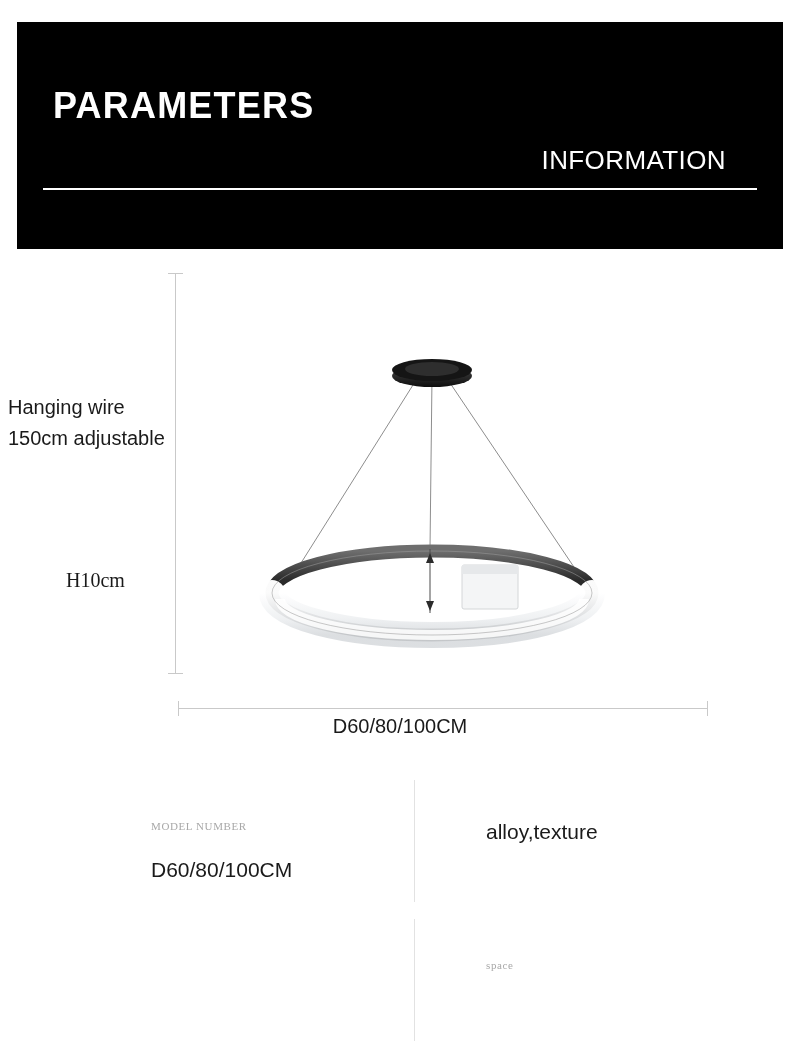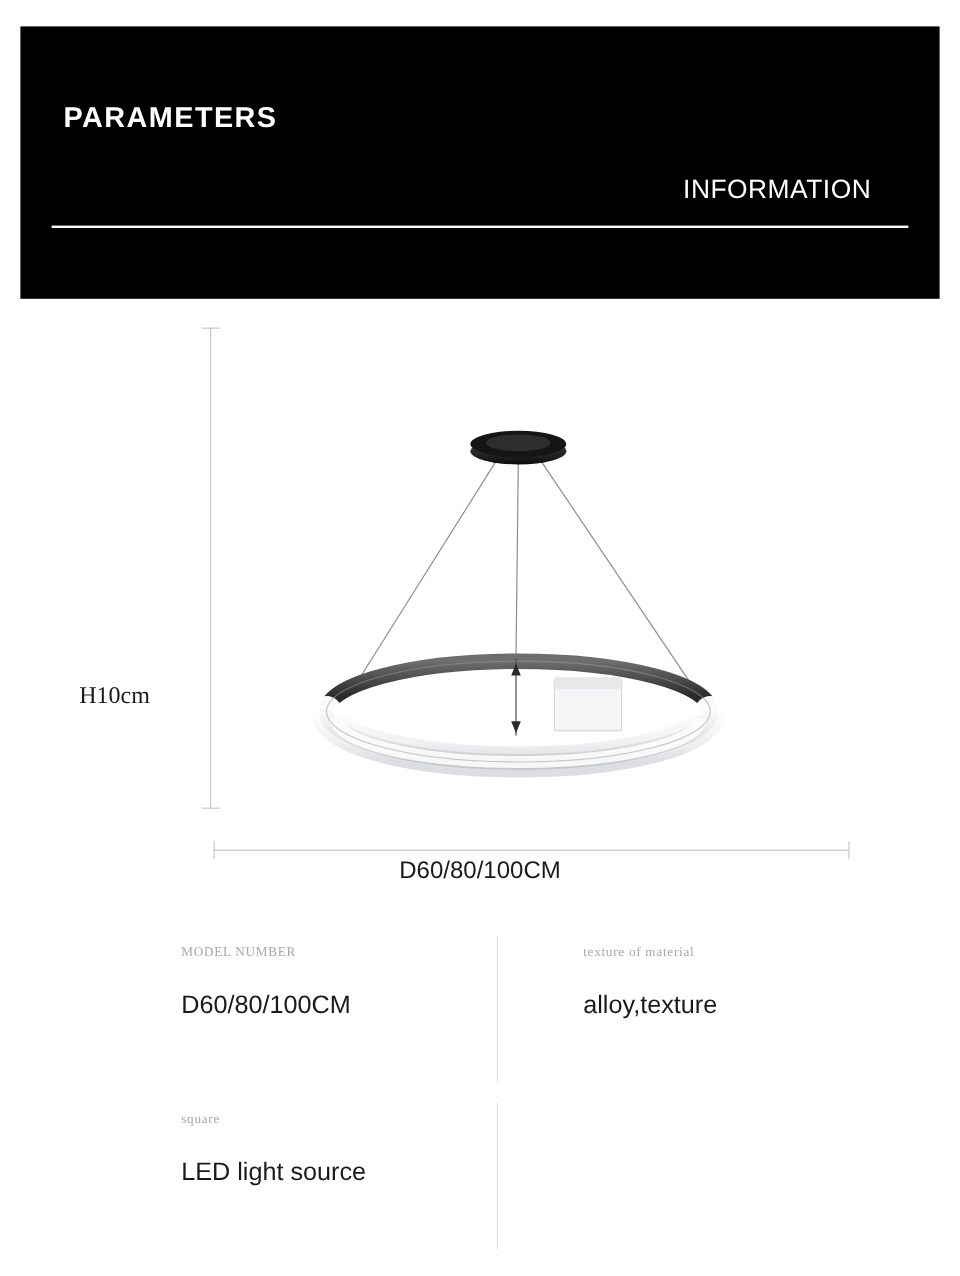--- a/index.html
+++ b/index.html
@@ -22,31 +22,31 @@
     left: 17px;
     top: 22px;
     width: 766px;
     height: 227px;
     background: #000000;
   }
   .banner-title {
     position: absolute;
     left: 36px;
     top: 63px;
-    font-size: 24px;
+    font-size: 36px;
     font-weight: bold;
     letter-spacing: 1.2px;
     color: #ffffff;
     font-family: "Liberation Sans", sans-serif;
   }
   .banner-subtitle {
     position: absolute;
     right: 57px;
     top: 123px;
-    font-size: 22px;
+    font-size: 26px;
     color: #ffffff;
     letter-spacing: 0.4px;
     font-family: "Liberation Sans", sans-serif;
   }
   .banner-rule {
     position: absolute;
     left: 26px;
     top: 166px;
     width: 714px;
     height: 2px;
@@ -136,20 +136,21 @@
   .specs {
     position: absolute;
     left: 113px;
     top: 772px;
     width: 680px;
     height: 280px;
   }
   .spec-cell {
     position: absolute;
     width: 300px;
+    margin-top: 32px;
   }
   .spec-col-1 { left: 38px; }
   .spec-col-2 { left: 373px; }
   .spec-row-1 { top: 16px; }
   .spec-row-2 { top: 155px; }
 
   .spec-key {
     font-size: 11px;
     letter-spacing: 0.6px;
     color: #a8a8a8;
@@ -191,20 +192,22 @@
 <div class="diagram">
 
   <div class="v-axis"></div>
   <div class="v-cap-top"></div>
   <div class="v-cap-bottom"></div>
 
   <div class="h-axis"></div>
   <div class="h-cap-left"></div>
   <div class="h-cap-right"></div>
 
+  <div class="label-hanging">Hanging wire
+150cm adjustable</div>
   <div class="label-height">H10cm</div>
   <div class="label-diameter">D60/80/100CM</div>
 
   <svg class="lamp-svg" width="800" height="520" viewBox="0 0 800 520">
     <defs>
       <linearGradient id="ringGrad" x1="0" y1="0" x2="0" y2="1">
         <stop offset="0%" stop-color="#6e6e6e"></stop>
         <stop offset="35%" stop-color="#2a2a2a"></stop>
         <stop offset="100%" stop-color="#111111"></stop>
       </linearGradient>
@@ -250,24 +253,20 @@
 <div class="specs">
   <div class="spec-divider-v"></div>
   <div class="spec-divider-v2"></div>
 
   <div class="spec-cell spec-col-1 spec-row-1">
     <div class="spec-key">MODEL NUMBER</div>
     <div class="spec-val">D60/80/100CM</div>
   </div>
 
   <div class="spec-cell spec-col-2 spec-row-1">
-    <div class="spec-key">texture of material</div>
     <div class="spec-val">alloy,texture</div>
   </div>
 
-  <div class="spec-cell spec-col-1 spec-row-2">
-    <div class="spec-key">square</div>
-    <div class="spec-val">LED light source</div>
-  </div>
 
   <div class="spec-cell spec-col-2 spec-row-2">
+    <div class="spec-key">space</div>
   </div>
 </div>
 
 </body></html>

